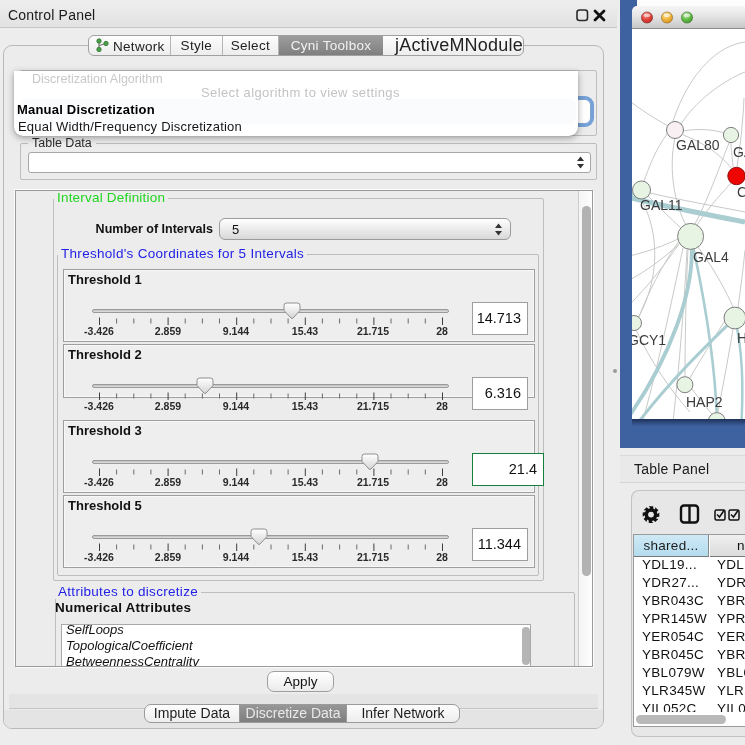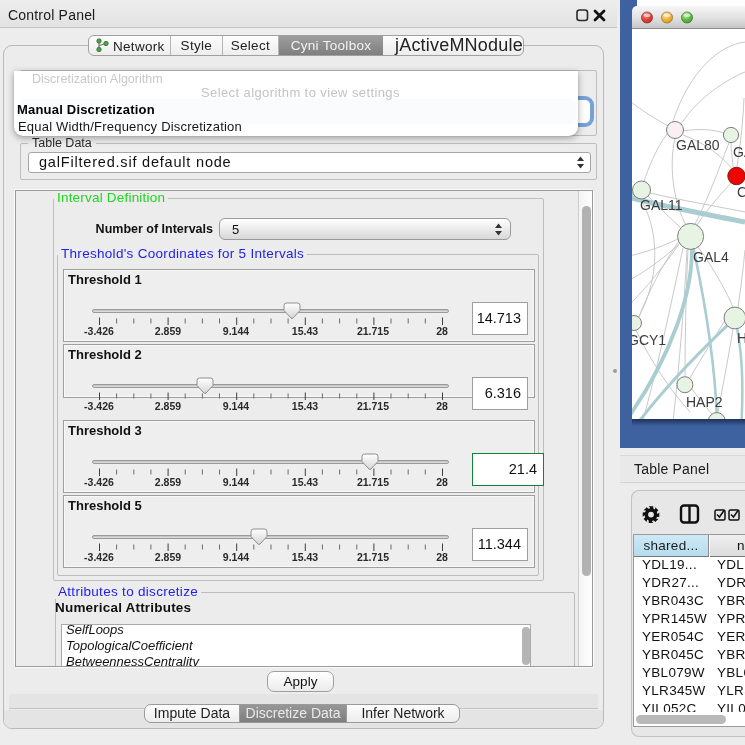--- a/index.html
+++ b/index.html
@@ -39,21 +39,20 @@
  <div style="width:128px;text-align:center;font-size:18px;color:#222;line-height:19px;letter-spacing:0.2px;margin-left:12px;">jActiveMNodules</div>
 </div>
 
 <div class="abs" style="left:20px;top:70px;width:577px;height:66px;border:1px solid #bdbdbd;border-radius:2px;"></div>
 <div class="abs" style="left:28px;top:71px;font-size:12.5px;color:#3a3a3a;background:#ececec;padding:0 4px;">Discretization Algorithm</div>
 <div class="abs" style="left:28px;top:99px;width:563px;height:25px;background:#fff;border:1px solid #7aa4d4;border-radius:6px;box-shadow:0 0 0 3px rgba(88,142,210,0.8);"></div>
 
 <div class="abs" style="left:20px;top:143px;width:577px;height:37px;border:1px solid #bdbdbd;border-radius:2px;"></div>
 <div class="abs" style="left:28px;top:136px;font-size:12.5px;color:#2a2a2a;background:#ececec;padding:0 4px;">Table Data</div>
 <div class="abs" style="left:28px;top:152px;width:563px;height:21px;background:#fff;border:1px solid #a6a6a6;border-radius:3px;">
- <span style="position:absolute;left:10px;top:1px;font-size:14.5px;color:#111;letter-spacing:0.8px;">galFiltered.sif default node</span>
  <svg style="position:absolute;right:5px;top:3px;" width="9" height="13" viewBox="0 0 9 13">
   <path d="M4.5 0.5 L8 5 H1 Z" fill="#333"></path>
       <path d="M4.5 12.5 L8 8 H1 Z" fill="#333"></path>
  </svg>
 </div>
 
 <div class="abs" style="left:14px;top:71px;width:564px;height:65px;background:#ffffff;border-radius:0 0 9px 9px;box-shadow:0 2px 7px rgba(0,0,0,0.35),0 0 1px rgba(0,0,0,0.25);z-index:50;"></div>
 <div class="abs" style="left:32px;top:71.5px;font-size:12.5px;color:#c8c8c8;z-index:51;">Discretization Algorithm</div>
 <div class="abs" style="left:20px;top:99px;width:556px;height:25px;border-radius:6px;background:rgba(130,165,215,0.045);z-index:51;"></div>
 <div class="abs" style="left:201px;top:84.5px;font-size:13px;color:#c3c3c3;z-index:51;letter-spacing:0.4px;">Select algorithm to view settings</div>

